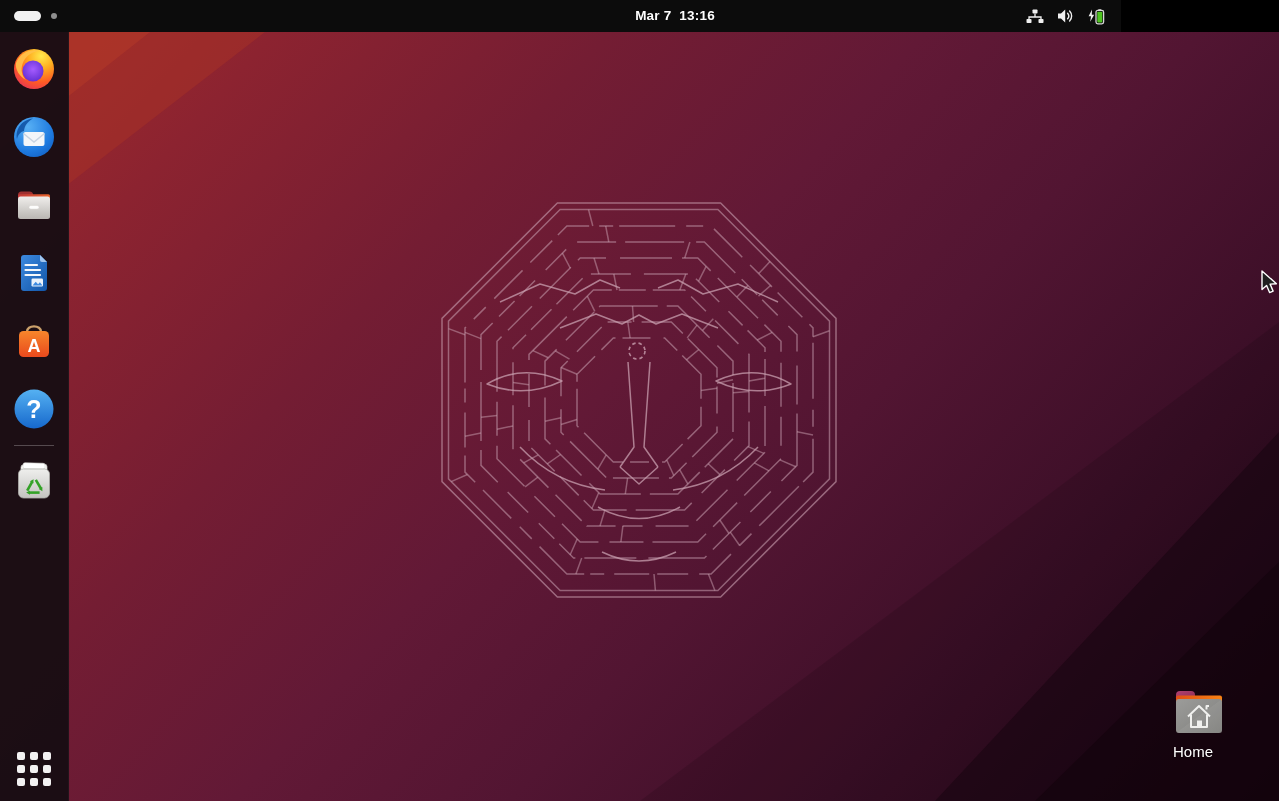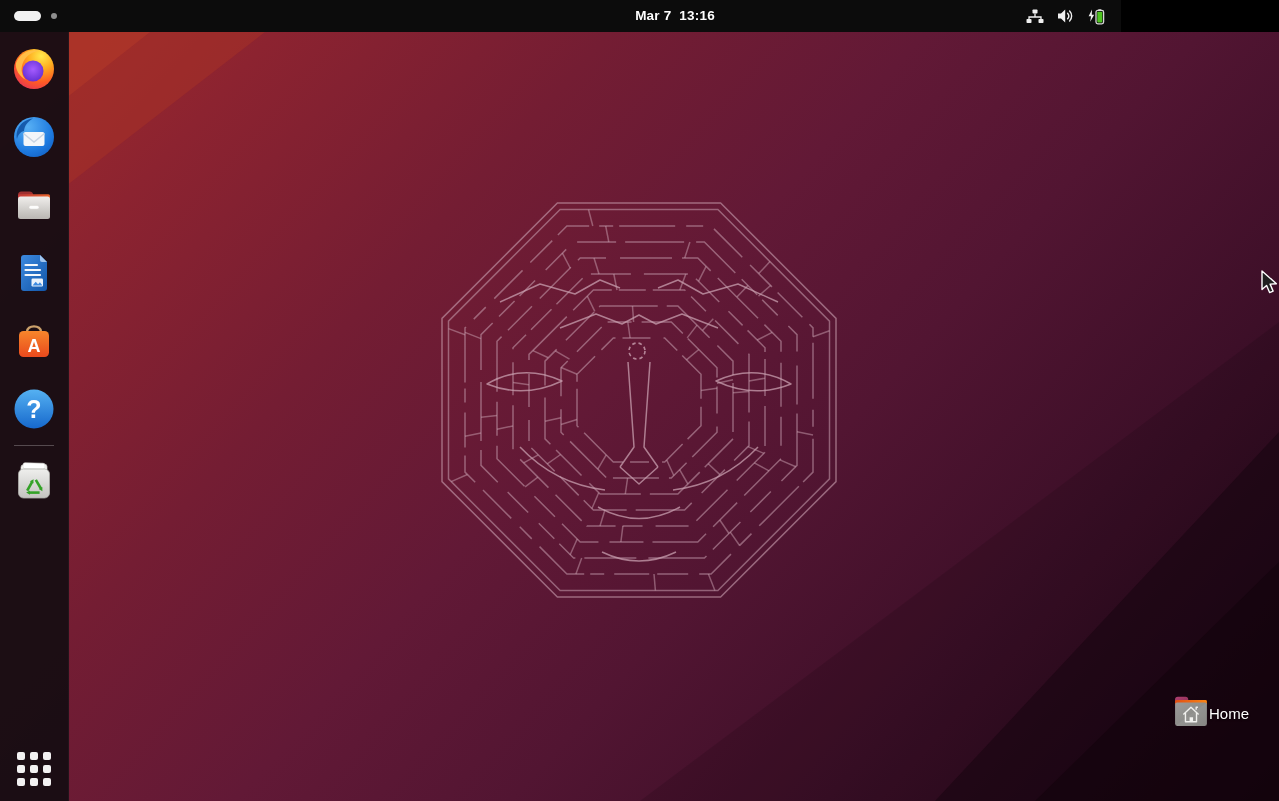--- a/index.html
+++ b/index.html
@@ -23,22 +23,22 @@
   .dock{position:absolute;left:0;top:32px;width:69px;height:769px;z-index:30;
         background:rgba(25,13,20,0.97);border-right:1px solid rgba(255,255,255,0.03);
         display:flex;flex-direction:column;align-items:center;padding-top:13px;gap:20px;box-sizing:border-box;}
   .dock-icon{width:48px;height:48px;flex:0 0 auto;cursor:pointer;}
   .dock-icon svg{display:block;width:48px;height:48px;}
   .dock-sep{width:40px;height:1px;background:rgba(255,255,255,0.25);margin:-8px 0;flex:0 0 auto;}
   .show-apps{margin-top:auto;margin-bottom:15px;width:34px;height:34px;display:grid;
              grid-template-columns:repeat(3,8px);grid-template-rows:repeat(3,8px);gap:5px;cursor:pointer;}
   .show-apps span{width:8px;height:8px;border-radius:2px;background:#f3f1f2;}
   
-  .desk-icon{position:absolute;left:1173px;top:683px;width:76px;display:flex;flex-direction:row;
-             align-items:center;cursor:pointer;z-index:10;}
+  .desk-icon{position:absolute;left:1173px;top:683px;width:76px;display:flex;flex-direction:column;
+             align-items:flex-start;cursor:pointer;z-index:10;}
   .desk-icon .label{margin-top:6px;color:#ffffff;font-size:15px;text-shadow:0 1px 2px rgba(0,0,0,.7);}
   
   .cursor{position:absolute;left:1261px;top:270px;z-index:60;pointer-events:none;}
 </style>
 </head>
 <body>
 
 <div class="screen">
 
   <div class="desktop">

